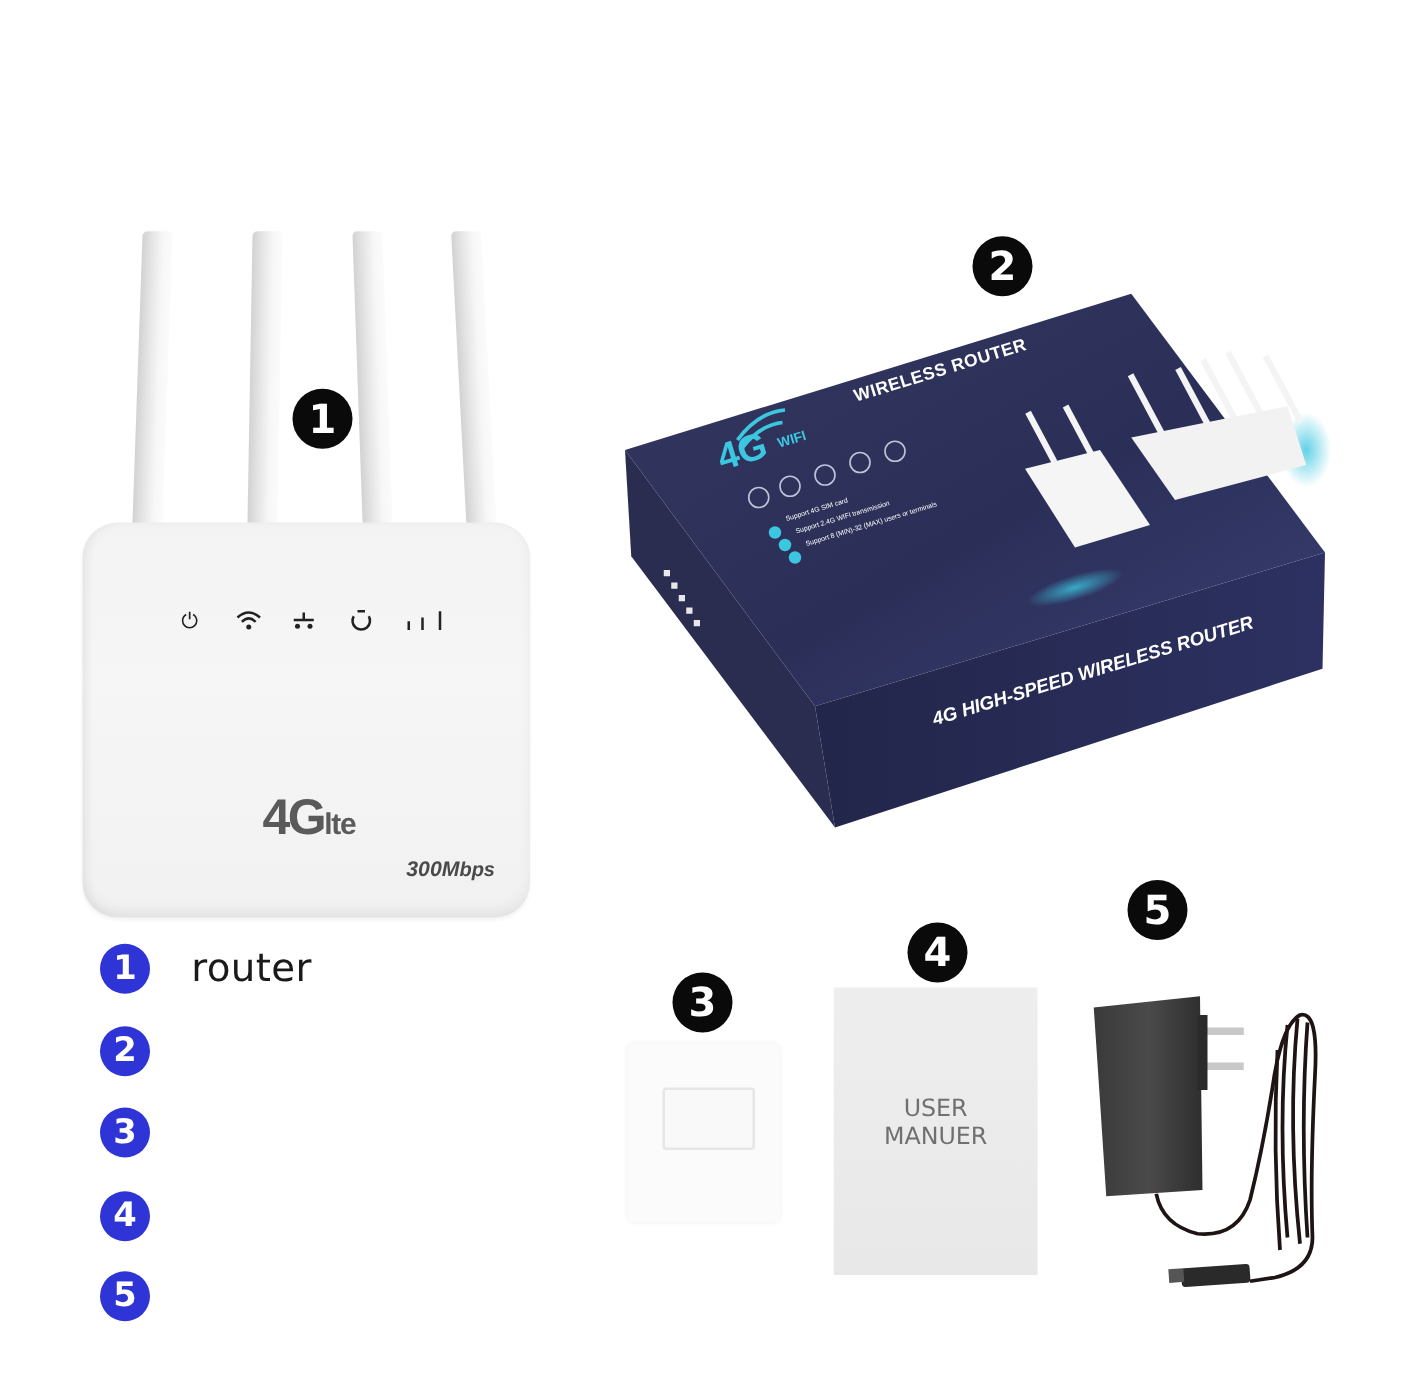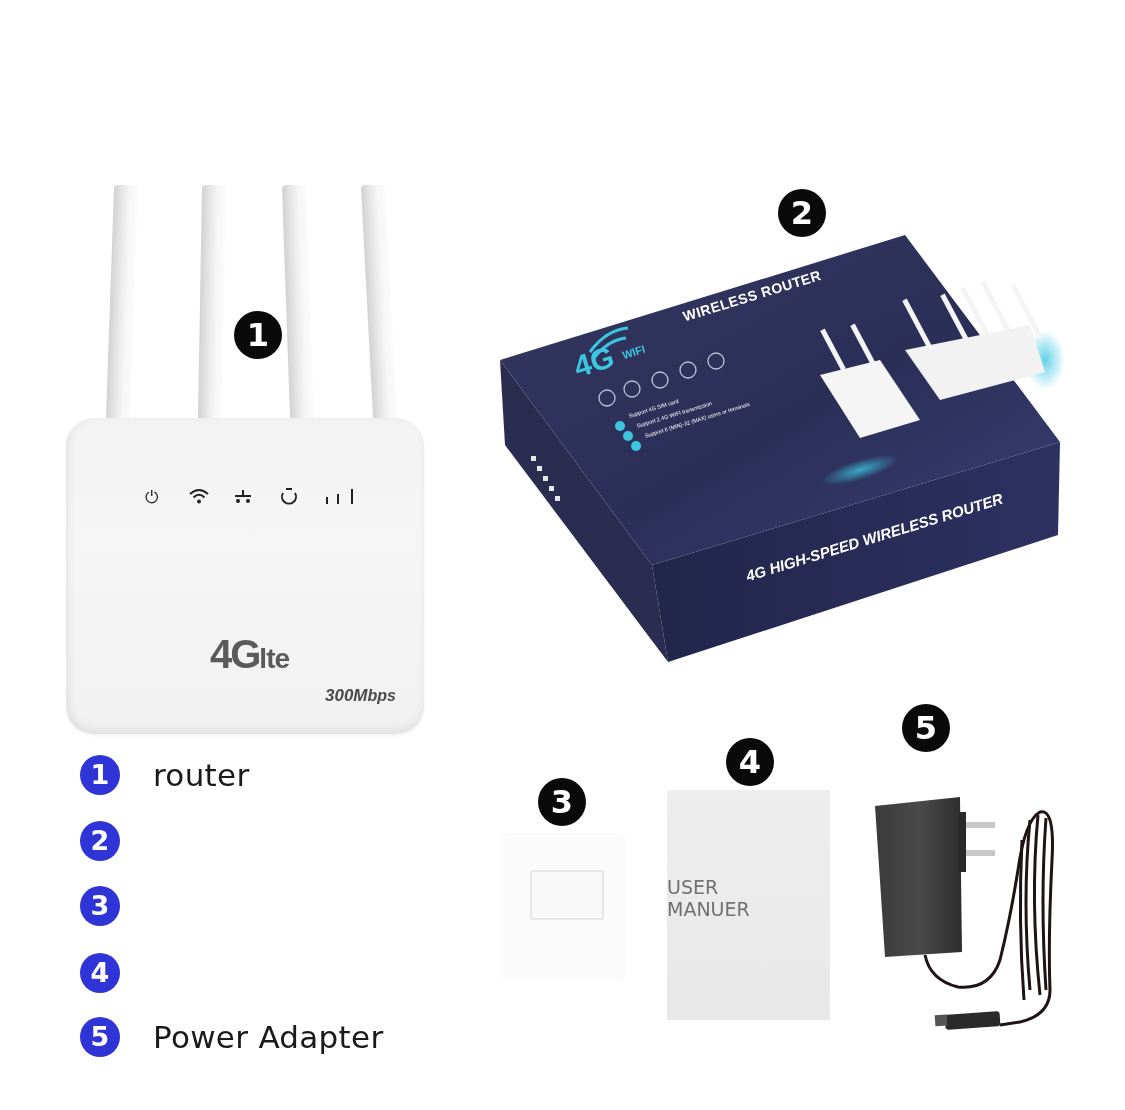--- a/index.html
+++ b/index.html
@@ -13,21 +13,21 @@
   
   .antenna { position:absolute; width:24px; height:235px; top:185px;
     background:linear-gradient(90deg,#d2d2d2 0%,#e6e6e6 35%,#f7f7f7 70%,#fbfbfb 100%);
     border-radius:4px 4px 0 0; }
   .router-body { position:absolute; left:66px; top:418px; width:358px; height:316px; border-radius:28px;
     background:linear-gradient(180deg,#f3f3f3 0%,#f6f6f6 40%,#f1f1f1 100%);
     box-shadow: inset 0 -6px 10px rgba(0,0,0,0.05), inset 4px 0 8px rgba(0,0,0,0.04), 0 2px 3px rgba(0,0,0,0.05); }
   .led { position:absolute; top:487px; font-size:17px; color:#222; line-height:20px; }
   .router-logo { position:absolute; left:210px; top:632px; color:#5a5a5a; font-family:"Liberation Sans", sans-serif; font-weight:bold; font-style:normal; }
   .router-logo .big { font-size:40px; letter-spacing:-2px; }
-  .router-logo .small { font-size:28px; letter-spacing:-1px; }
+  .router-logo .small { font-size:24px; letter-spacing:-1px; }
   .router-speed { position:absolute; left:325px; top:686px; color:#4a4a4a; font-family:"Liberation Sans", sans-serif; font-style:italic; font-weight:bold; }
   .router-speed .num { font-size:17px; }
   .router-speed .unit { font-size:16px; }
 
   
   .box-wrap { position:absolute; left:0; top:0; width:1125px; height:1110px; pointer-events:none; }
   .box-text { position:absolute; color:#fff; font-family:"Liberation Sans", sans-serif; font-weight:bold; white-space:nowrap; }
 
   
   .legend-item { position:absolute; left:80px; height:40px; display:flex; align-items:center; }
@@ -35,21 +35,21 @@
     line-height:40px; text-align:center; font-family:"DejaVu Sans", sans-serif; flex:0 0 40px; }
   .legend-label { margin-left:33px; font-family:"DejaVu Sans", sans-serif; font-size:31px; color:#1a1a1a; letter-spacing:0.3px; }
 
   
   .sim-card { position:absolute; left:502px; top:835px; width:122px; height:143px; background:#fbfbfb; border-radius:6px;
     box-shadow:0 0 4px rgba(0,0,0,0.06); }
   .sim-slot { position:absolute; left:530px; top:870px; width:70px; height:46px; border:2px solid #e6e6e6; border-radius:3px; background:#f9f9f9; }
 
   
   .manual { position:absolute; left:667px; top:790px; width:163px; height:230px; background:linear-gradient(180deg,#eeeeee,#e8e8e8); }
-  .manual-text { position:absolute; left:667px; top:876px; width:163px; text-align:left; color:#707070; font-family:"DejaVu Sans", sans-serif;
+  .manual-text { position:absolute; left:667px; top:876px; width:163px; text-align:center; color:#707070; font-family:"DejaVu Sans", sans-serif;
     font-size:19px; line-height:22px; }
 </style>
 </head>
 <body>
 
 <div>
   <div class="antenna" style="left:110px; transform:skewX(-2deg);"></div>
   <div class="antenna" style="left:200px; transform:skewX(-1deg);"></div>
   <div class="antenna" style="left:286px; transform:skewX(2deg);"></div>
   <div class="antenna" style="left:367px; transform:skewX(3deg);"></div>
@@ -224,15 +224,14 @@
     <span class="legend-badge">2</span>
   </div>
   <div class="legend-item" style="top:886px;">
     <span class="legend-badge">3</span>
   </div>
   <div class="legend-item" style="top:953px;">
     <span class="legend-badge">4</span>
   </div>
   <div class="legend-item" style="top:1017px;">
     <span class="legend-badge">5</span>
-    <span class="legend-label">Power Adapter</span>
   </div>
 </div>
 
 </body></html>

